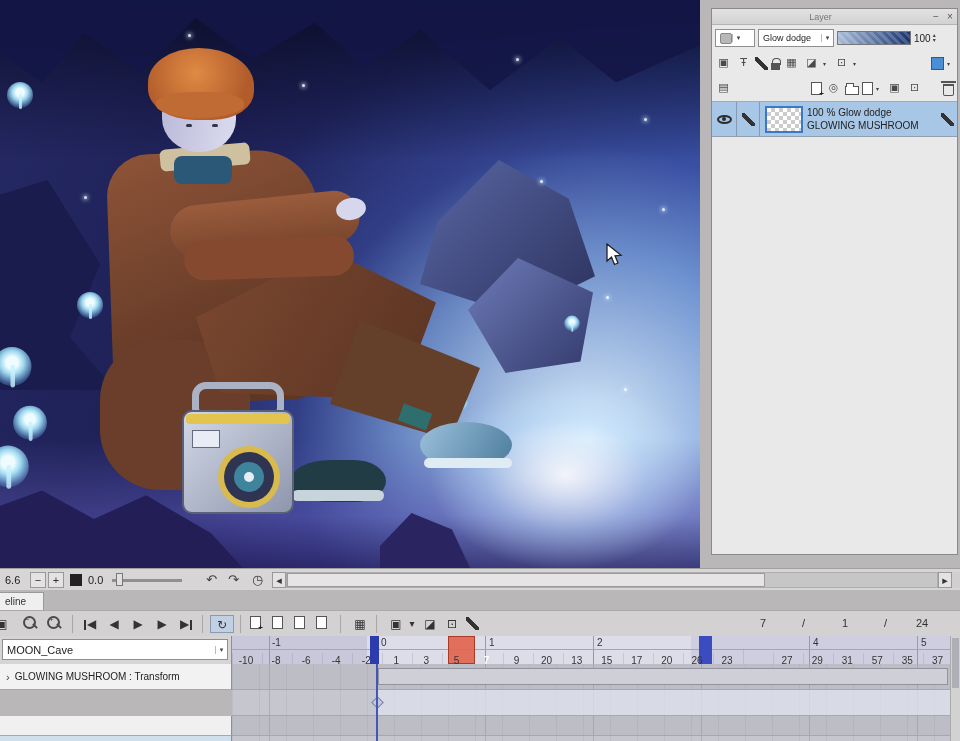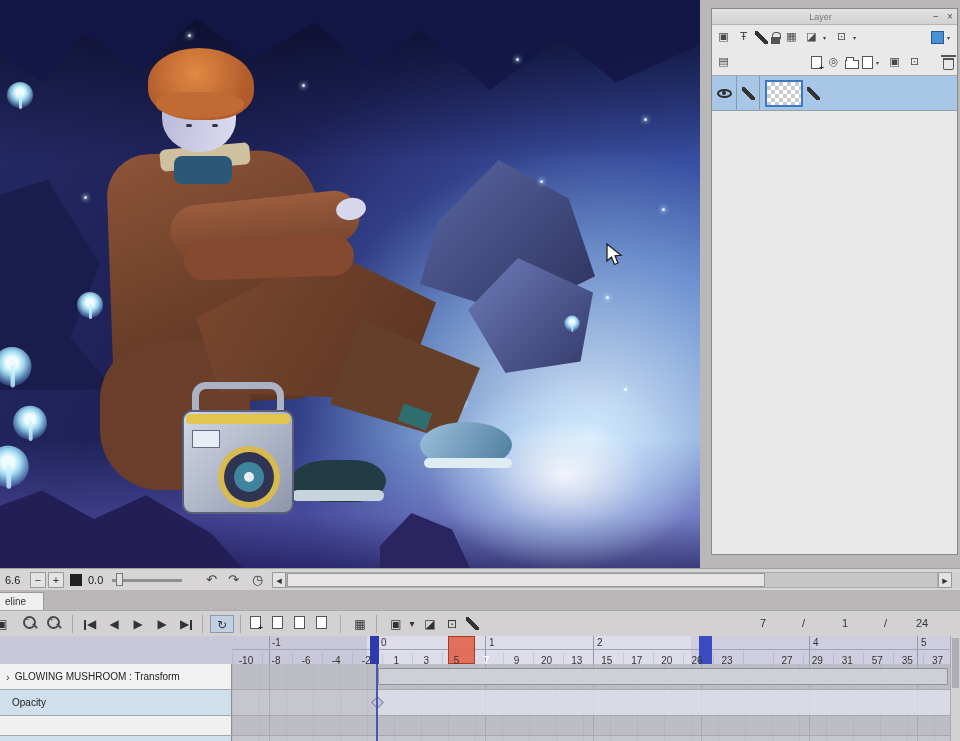--- a/index.html
+++ b/index.html
@@ -246,20 +246,38 @@
   </svg>
 </div>
 
 <div class="layer-panel">
   <div class="lp-title">
     <span class="t">Layer</span>
     <span class="b">−</span>
     <span class="b">×</span>
   </div>
 
+  <div class="lp-row lp-row1">
+    <div class="combo small">
+      <span class="swatch"></span>
+      <span class="car">▾</span>
+    </div>
+    <div class="combo mode">
+      <span class="lbl">Glow dodge</span>
+      <span class="car">▾</span>
+    </div>
+    <div class="gradbar"></div>
+    <div class="spinner">
+      <span>100</span>
+      <span class="spin-col">
+        <span>▴</span>
+        <span>▾</span>
+      </span>
+    </div>
+  </div>
 
   <div class="lp-row lp-row2">
     <span class="i16">▣</span>
     <span class="i16">Ŧ</span>
     <span class="penicon"></span>
     <span class="lockicon"></span>
     <span class="i16">▦</span>
     <span class="i16">◪</span>
     <span class="tinycar">▾</span>
     <span class="i16">⊡</span>
@@ -287,20 +305,24 @@
 
   <div class="layer-list">
     <div class="layer-row sel">
       <span class="lr-cell lr-eye">
           <span class="eyeicon"></span>
         </span>
       <span class="lr-cell lr-pen">
           <span class="penicon"></span>
         </span>
       <span class="lr-thumb checker"></span>
+      <span class="lr-text">
+        <span>100 % Glow dodge</span>
+        <span>GLOWING MUSHROOM</span>
+      </span>
       <span class="penicon lr-rowpen"></span>
     </div>
   </div>
 </div>
 
 <div class="statusbar">
   <span class="sb-txt" style="left:5px">6.6</span>
   <span class="sb-btn" style="left:30px">−</span>
   <span class="sb-btn" style="left:48px">+</span>
   <span class="sb-sq" style="left:70px"></span>
@@ -356,20 +378,26 @@
   <span class="tb" style="left:442px">⊡</span>
   <span class="penicon" style="left:466px;top:6px"></span>
   <span class="fd" style="left:760px">7</span>
   <span class="fd" style="left:802px">/</span>
   <span class="fd" style="left:842px">1</span>
   <span class="fd" style="left:884px">/</span>
   <span class="fd" style="left:916px">24</span>
 </div>
 
 <div class="tl-ruler">
+  <div class="tr-head">
+    <div class="combo">
+      <span class="lbl">MOON_Cave</span>
+      <span class="car">▾</span>
+    </div>
+  </div>
   <div class="tr-strip">
     <div class="sect-light"></div>
     <div class="sect-mid"></div>
     <div class="stick" style="left:37px"></div>
       <div class="stick" style="left:145px"></div>
     <div class="stick" style="left:253px"></div>
       <div class="stick" style="left:361px"></div>
     <div class="stick" style="left:469px"></div>
       <div class="stick" style="left:577px"></div>
     <div class="stick" style="left:685px"></div>
@@ -415,23 +443,20 @@
 </div>
 
 <div class="tl-tracks">
   <div class="trk-lbl" style="top:0;height:26px;background:#f2f2f2">
     <span class="chev">›</span>
     <span>GLOWING MUSHROOM : Transform</span>
   </div>
   <div class="trk-area" style="top:0;height:26px;background-color:#bdbdc6">
     <div class="clipbar"></div>
   </div>
-  <div class="trk-lbl" style="top:26px;height:26px;background:#cfe0ec;padding-left:12px">
-    <span>Opacity</span>
-  </div>
   <div class="trk-area" style="top:26px;height:26px;background-color:#c6c6cf">
     <div class="lightpart"></div>
     <div class="kf"></div>
   </div>
   <div class="trk-lbl" style="top:52px;height:20px;background:#f0f0f0"></div>
   <div class="trk-area" style="top:52px;height:20px;background-color:#bdbdc6"></div>
   <div class="trk-lbl" style="top:72px;height:5px;background:#cfe0ec;border-bottom:none"></div>
   <div class="trk-area" style="top:72px;height:5px;background-color:#c6c6cf;border-bottom:none"></div>
   <div class="vline" style="left:376px"></div>
 </div>

